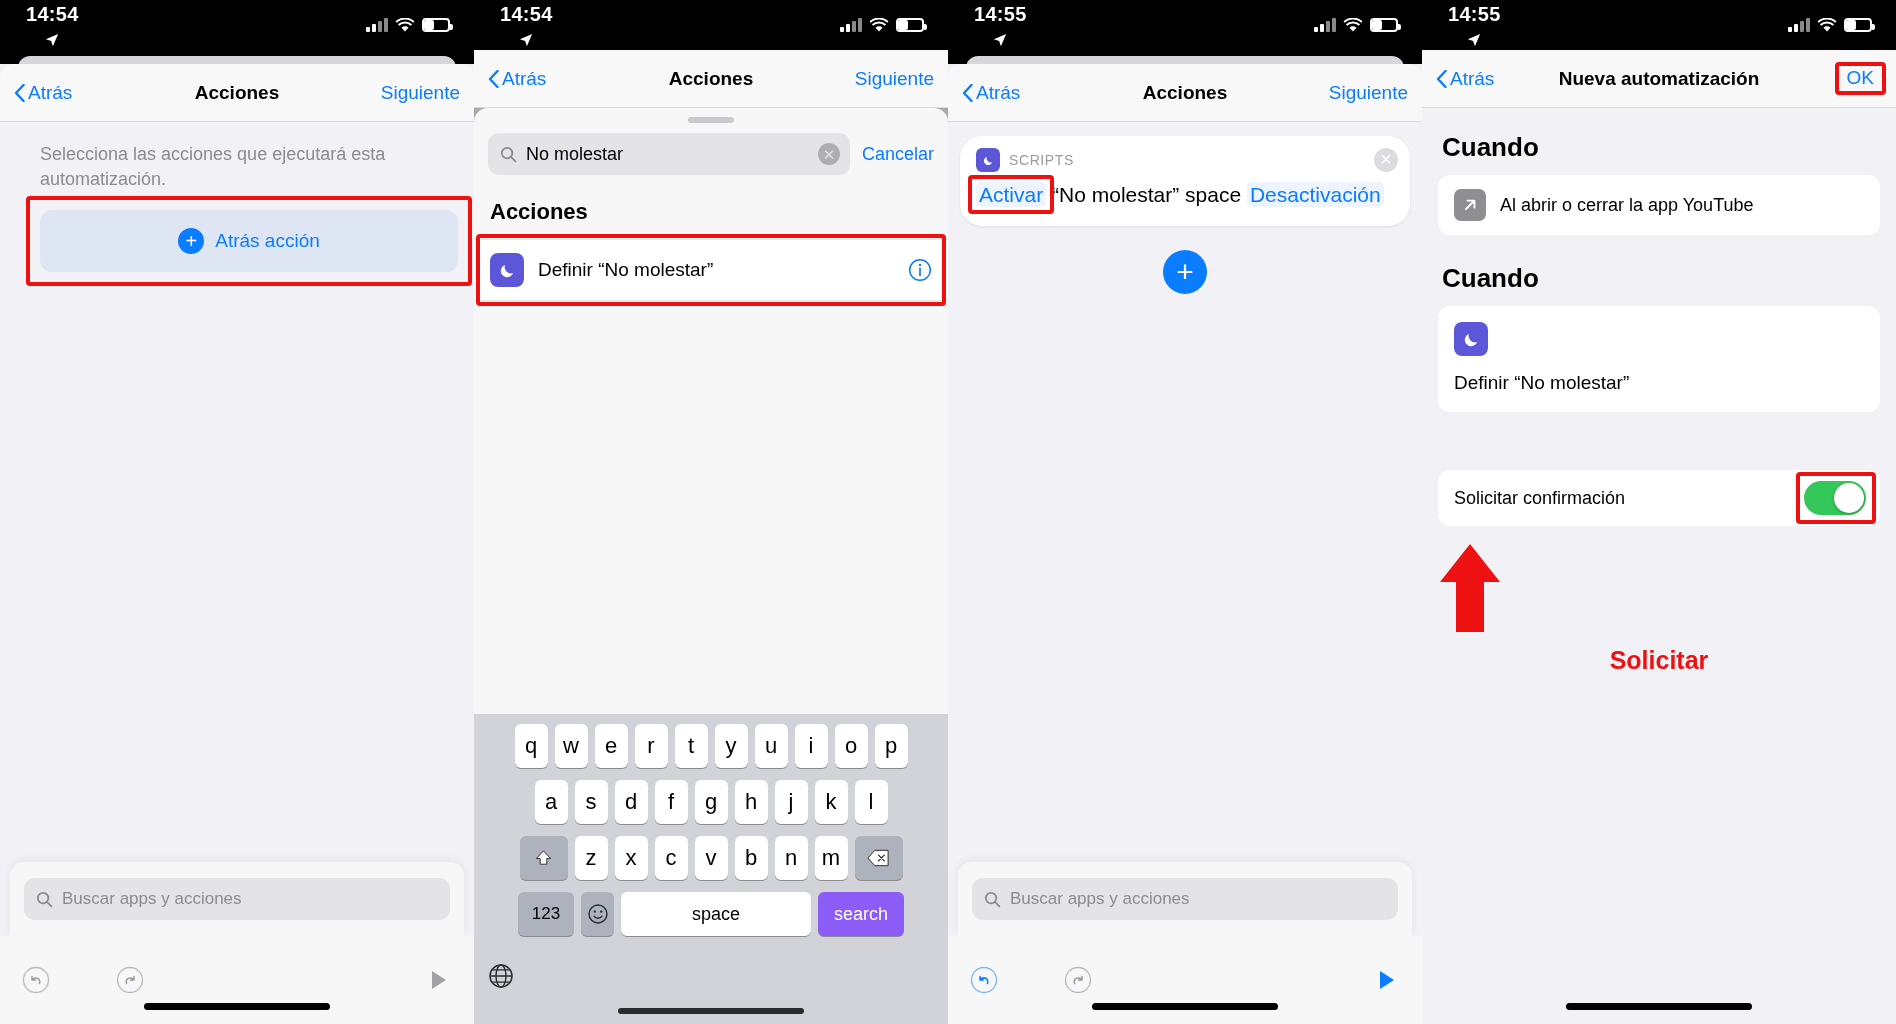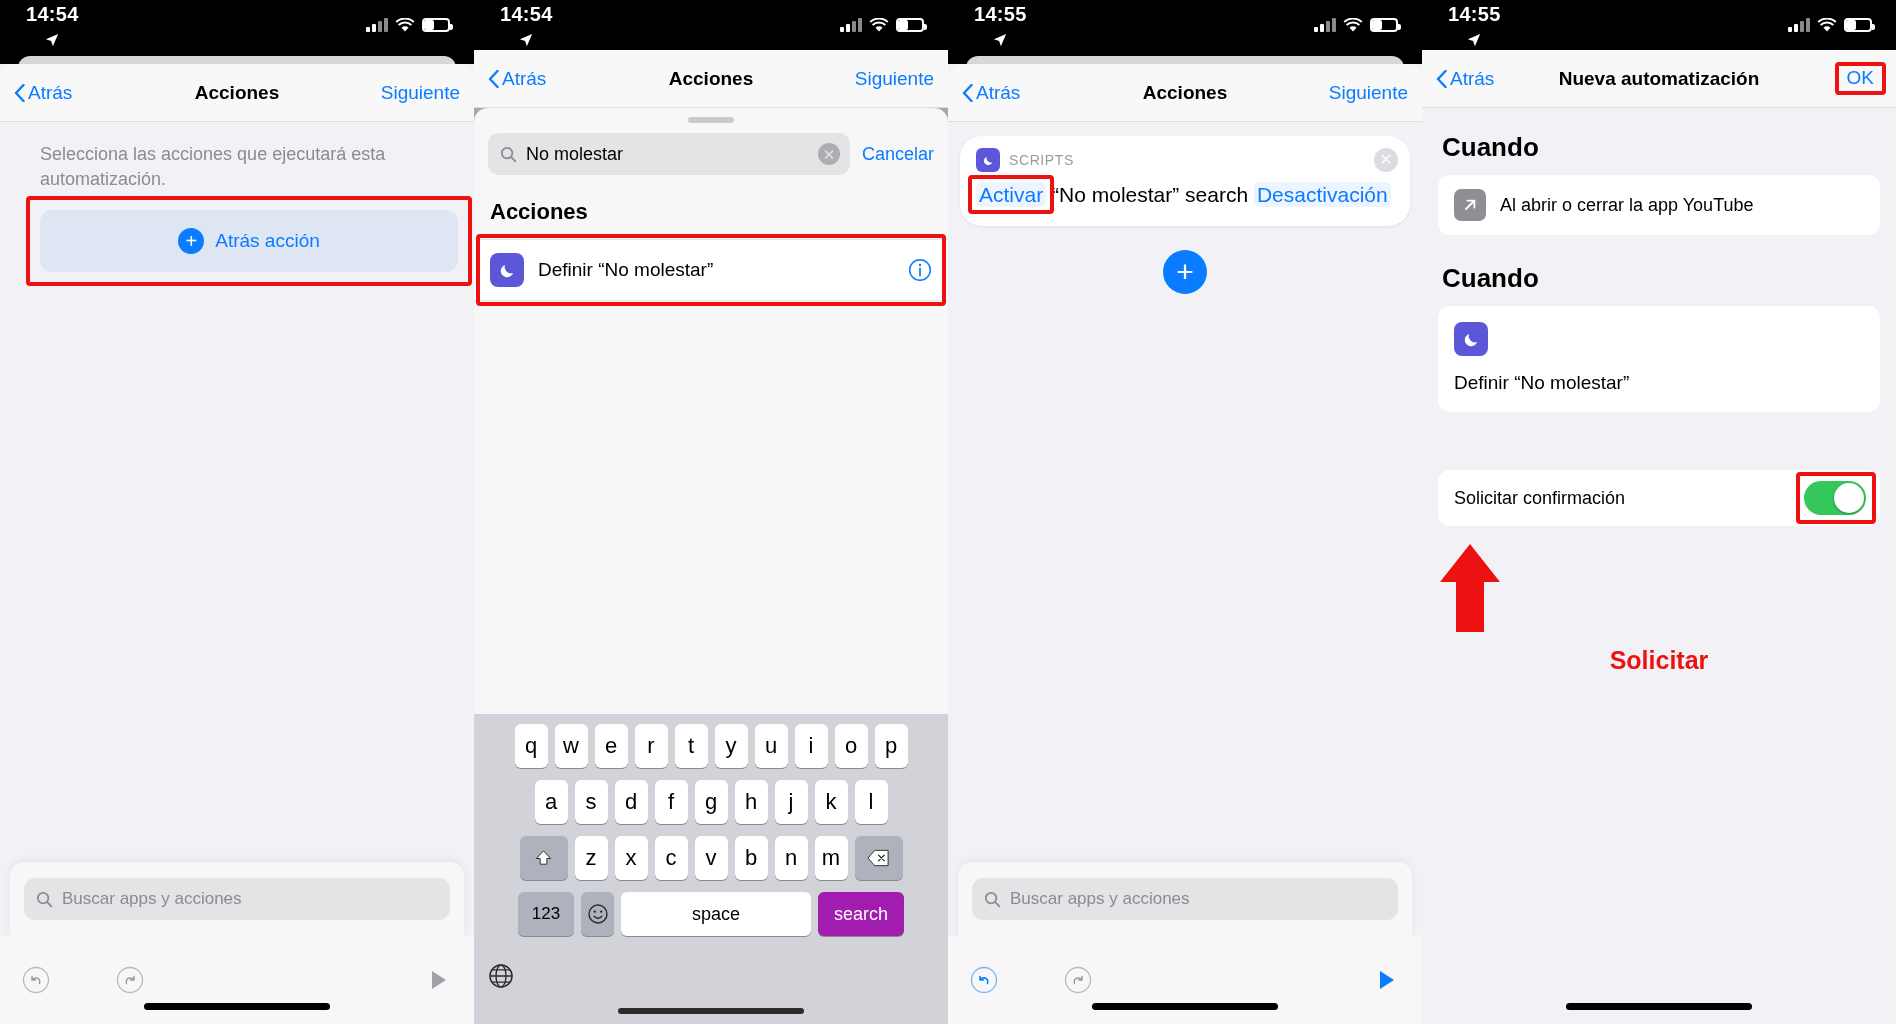--- a/index.html
+++ b/index.html
@@ -117,21 +117,21 @@
   .krow { display: flex; justify-content: center; gap: 7px; margin-bottom: 12px; }
   .key {
     background: #fff; border-radius: 6px; width: 33px; height: 44px;
     display: flex; align-items: center; justify-content: center;
     font-size: 22px; color: #000; box-shadow: 0 1px 0 #8a8a8f;
   }
   .key.dark { background: #adb2bd; box-shadow: 0 1px 0 #8a8a8f; }
   .key.w48 { width: 48px; }
   .key.w56 { width: 56px; font-size: 17px; }
   .key.space { width: 190px; font-size: 18px; }
-  .key.search { width: 86px; background: #a21caf; color: #fff; font-size: 18px; }
+  .key.search { width: 86px; background: #8b5cf6; color: #fff; font-size: 18px; }
   .krow.r2 { padding-left: 0; }
   .kbot { display: flex; align-items: center; padding: 0 14px; height: 56px; }
   .globe { width: 26px; height: 26px; }
   .p2-home { position:absolute; bottom:10px; left:50%; transform:translateX(-50%); width:186px; height:6px; background:#2b2b2b; border-radius:4px; }
 
   
   .p3-body { padding: 14px 12px 0 12px; position: relative; }
   .card {
     background: #fff; border-radius: 22px; padding: 12px 16px 16px 16px;
     box-shadow: 0 1px 3px rgba(0,0,0,.08); position: relative;
@@ -434,21 +434,21 @@
           <span class="card-app">
             <svg class="moon" viewBox="0 0 20 20">
                 <path d="M15.8 12.6A6.6 6.6 0 0 1 7.4 4.2a6.6 6.6 0 1 0 8.4 8.4z" fill="#fff"></path>
               </svg>
           </span>
           <span class="scripts">SCRIPTS</span>
         </div>
         <div class="card-x">✕</div>
         <div class="card-text">
           <span id="tok1" class="tok">Activar</span>
-          <span>“No molestar” search</span>
+          <span>“No molestar” space</span>
           <span class="tok">Desactivación</span>
         </div>
         <div class="hl" id="hl-activar" style="left: 8px; top: 39px; width: 86px; height: 39px;"></div>
       </div>
       <div class="addbtn">+</div>
     </div>
     <div class="dock">
       <div class="dock-field">
         <svg width="17" height="17" viewBox="0 0 18 18">
             <circle cx="7.5" cy="7.5" r="5.6" stroke="#8b8b90" stroke-width="1.9" fill="none"></circle>

